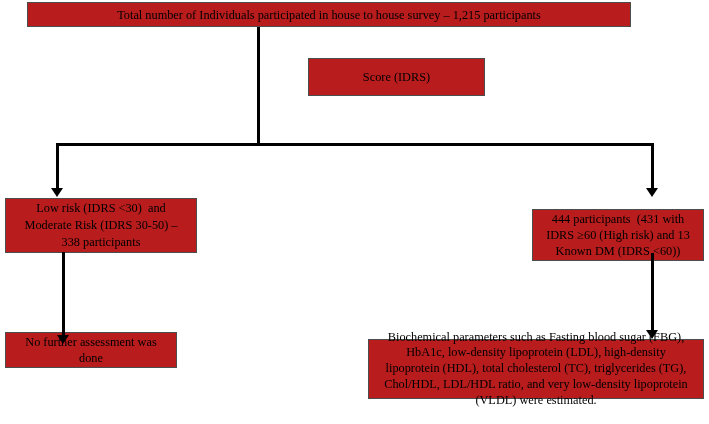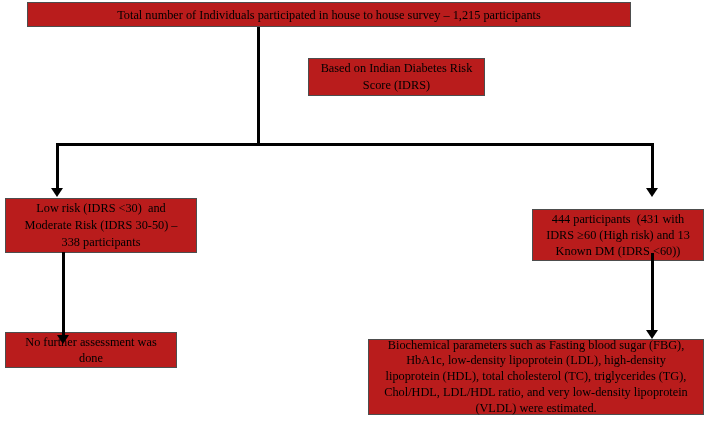--- a/index.html
+++ b/index.html
@@ -41,21 +41,21 @@
     border-left: 6px solid transparent;
     border-right: 6px solid transparent;
     border-top: 9px solid #000000;
   }
   
   #box-total   { left: 27px;  top: 2px;   width: 604px; height: 25px; }
   #box-idrs    { left: 308px; top: 58px;  width: 177px; height: 38px; line-height: 17px; }
   #box-low     { left: 5px;   top: 198px; width: 192px; height: 55px; line-height: 17px; }
   #box-high    { left: 532px; top: 201px; width: 172px; height: 52px; margin-top: 8px; }
   #box-noassess{ left: 5px;   top: 332px; width: 172px; height: 36px; }
-  #box-bio     { left: 368px; top: 339px; width: 336px; height: 76px; line-height: 15.8px; }
+  #box-bio     { left: 368px; top: 339px; width: 336px; height: 60px; line-height: 15.8px; }
   
   #line-top-v   { left: 257px; top: 27px;  width: 3px;   height: 117px; }
   #line-h       { left: 56px;  top: 143px; width: 598px; height: 3px; }
   #line-left-v  { left: 56px;  top: 143px; width: 3px;   height: 45px; }
   #head-left    { left: 51px;  top: 188px; }
   #line-right-v { left: 651px; top: 143px; width: 3px;   height: 45px; }
   #head-right   { left: 646px; top: 188px; }
   #line-left-v2 { left: 62px;  top: 252px; width: 3px;   height: 83px; }
   #head-left2   { left: 57px;  top: 335px; }
   #line-right-v2{ left: 651px; top: 253px; width: 3px;   height: 77px; }
@@ -64,21 +64,20 @@
 </head>
 <body>
 
 <div class="canvas">
 
   <div class="box" id="box-total">
       <div>Total number of Individuals participated in house to house survey – 1,215 participants</div>
     </div>
 
   <div class="box" id="box-idrs">
-      <div>Based on Indian Diabetes Risk</div>
       <div>Score (IDRS)</div>
     </div>
 
   <div class="box" id="box-low">
       <div>Low risk (IDRS &lt;30)  and</div>
       <div>Moderate Risk (IDRS 30-50) –</div>
       <div>338 participants</div>
     </div>
 
   <div class="box" id="box-high">

